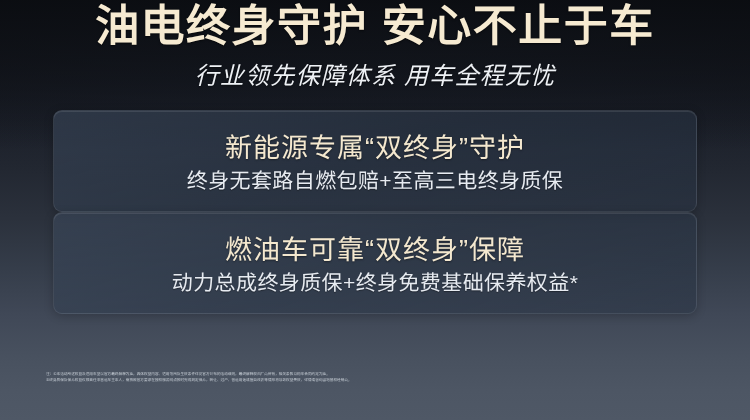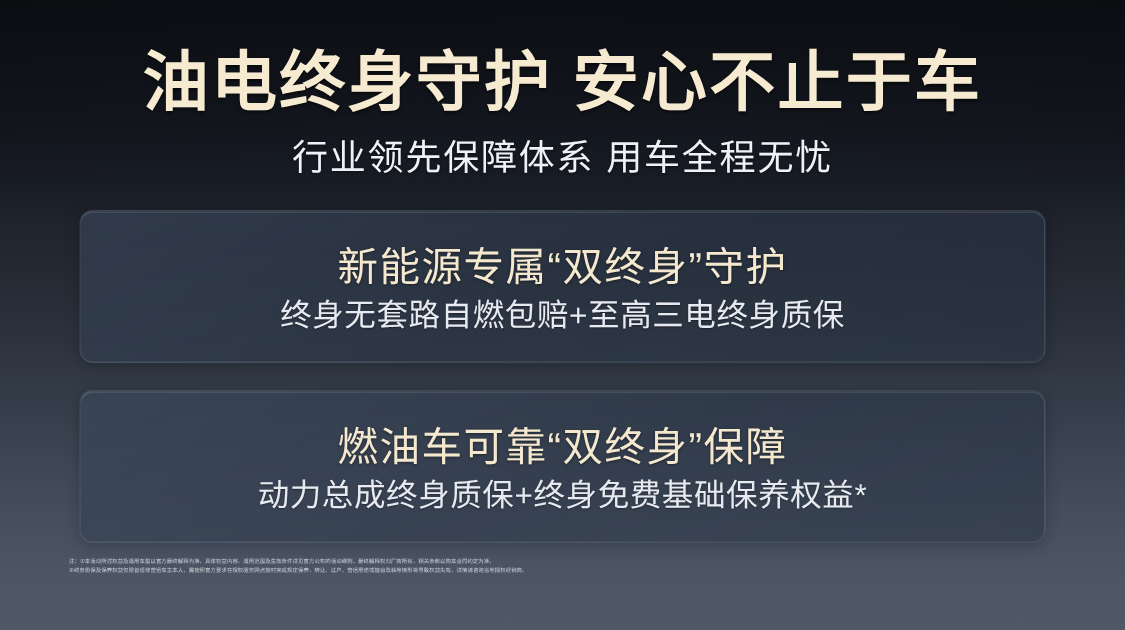--- a/index.html
+++ b/index.html
@@ -44,21 +44,20 @@
     left: 0; right: 0; top: 0;
     height: 150px;
     background: linear-gradient(180deg, rgba(10,12,16,0.92) 0%, rgba(12,14,19,0.55) 55%, rgba(12,14,19,0) 100%);
     pointer-events: none;
   }
 
   .headline-block {
     position: relative;
     z-index: 3;
     text-align: center;
-    padding-top: 30px;
   }
 
   .main-title {
     margin: 0;
     font-size: 44px;
     line-height: 52px;
     font-weight: 700;
     letter-spacing: 1.5px;
     color: #f6ead1;
     text-shadow: 0 1px 2px rgba(0,0,0,0.55);
@@ -67,30 +66,31 @@
 
   .sub-title {
     margin: 9px 0 0 0;
     font-size: 24px;
     line-height: 30px;
     font-weight: 400;
     letter-spacing: 1.2px;
     color: #eef1f5;
     text-shadow: 0 1px 2px rgba(0,0,0,0.45);
     white-space: nowrap;
+    font-style: italic;
   }
 
   .cards {
     position: relative;
     z-index: 3;
     margin: 19px auto 0 auto;
     width: 644px;
     display: flex;
     flex-direction: column;
-    gap: 18px;
+    gap: 0;
   }
 
   .card {
     position: relative;
     height: 102px;
     box-sizing: border-box;
     border-radius: 9px;
     background: linear-gradient(160deg, rgba(60,73,92,0.62) 0%, rgba(45,57,74,0.58) 48%, rgba(40,51,67,0.52) 100%);
     border: 1px solid rgba(255,255,255,0.085);
     box-shadow:

